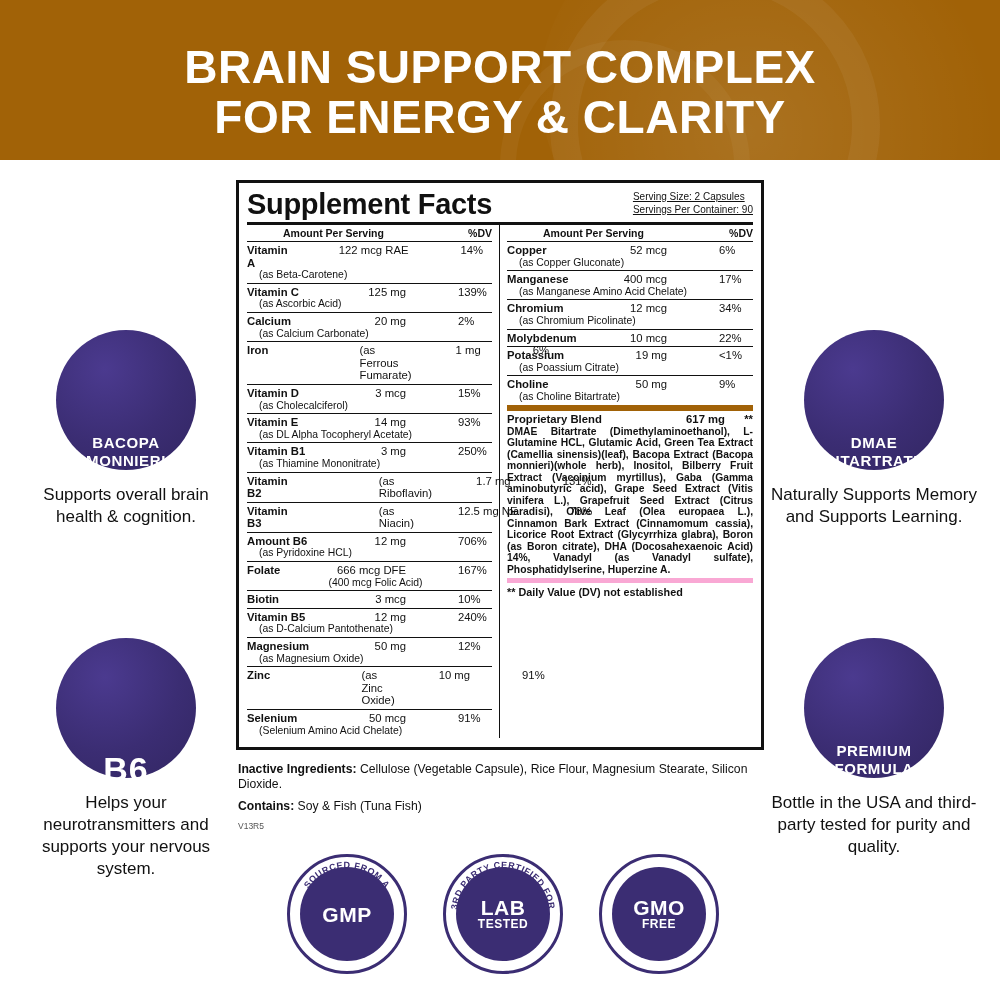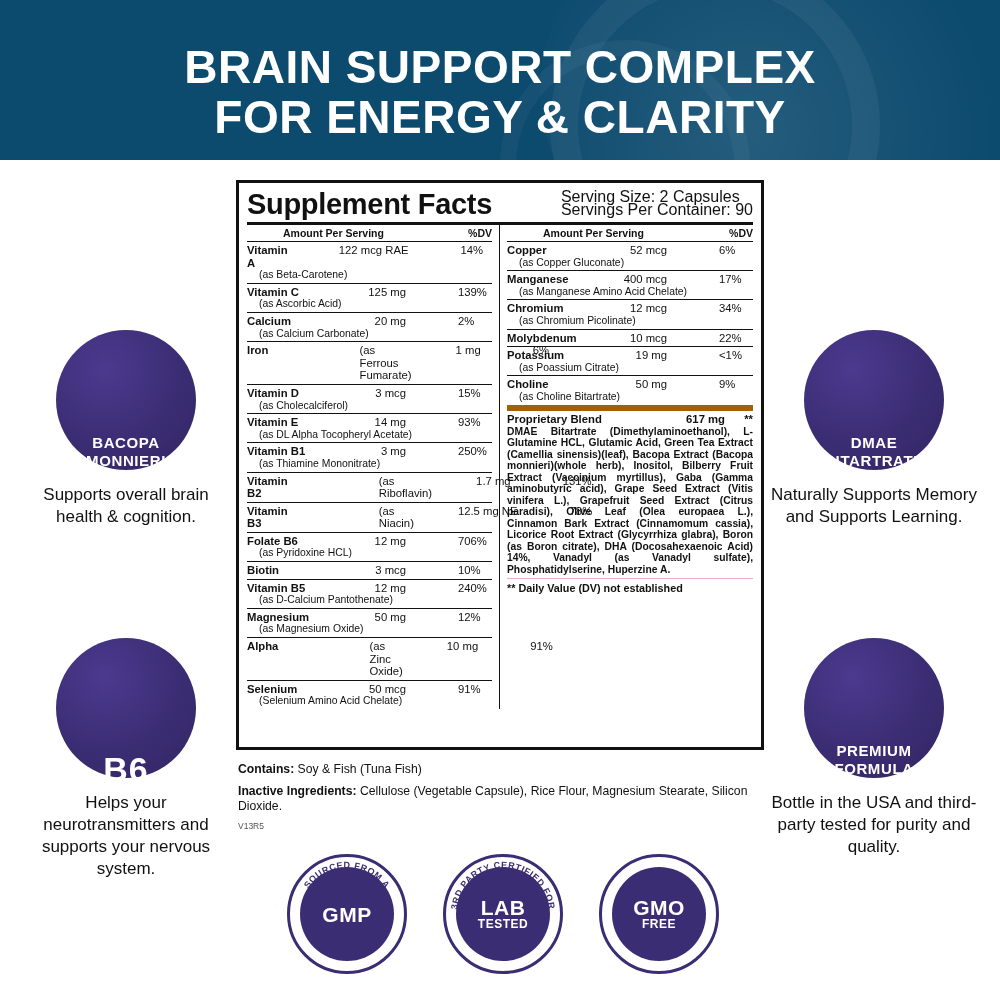--- a/index.html
+++ b/index.html
@@ -9,21 +9,21 @@
     font-family:"Liberation Sans", sans-serif;
     background:#ffffff;
     color:#1b1b3a;
     overflow:hidden;
     position:relative;
   }
 
   
   .header {
     position:absolute; top:0; left:0; width:1000px; height:160px;
-    background:#0c4a6e;
+    background:#a16207;
     overflow:hidden;
   }
   .header .swirl {
     position:absolute; right:-60px; top:-120px;
     width:520px; height:420px;
     border-radius:50%;
     background:radial-gradient(circle at 40% 60%, rgba(255,255,255,.10), rgba(255,255,255,0) 62%);
   }
   .header .swirl2 {
     position:absolute; right:120px; top:-40px;
@@ -61,21 +61,21 @@
     width:528px; height:570px;
     border:3px solid #111; 
     background:#fff;
     padding:6px 8px 4px 8px;
   }
   .sf-title-row { display:flex; align-items:flex-end; justify-content:space-between; }
   .sf-title {
     font-size:29px; font-weight:bold; letter-spacing:-0.3px; color:#111;
     line-height:30px;
   }
-  .sf-serving { font-size:16px; color:#111; line-height:12.5px; padding-bottom:3px; }
+  .sf-serving { font-size:10px; color:#111; line-height:12.5px; padding-bottom:3px;text-decoration:underline; }
   .rule-thick { border-top:3px solid #111; margin-top:3px; }
 
   .cols { display:flex; }
   .col  { width:50%; }
   .col.left { padding-right:7px; border-right:1.5px solid #111; }
   .col.right{ padding-left:7px; }
 
   .hdr-row {
     display:flex; justify-content:flex-end; 
     font-size:10.5px; font-weight:bold; color:#111;
@@ -97,21 +97,21 @@
 
   .blend { border-top:6px solid #a16207; padding-top:2px; font-size:11.3px; color:#111;}
   .blend .line1 { display:flex; align-items:baseline; font-weight:bold; }
   .blend .line1 .amt { margin-left:auto; padding-right:6px; }
   .blend .line1 .dv { width:22px; text-align:right; }
   .blend .body {
     font-size:10.3px; line-height:11.5px; text-align:justify; font-weight:bold;
     padding-top:1px;
   }
   .footnote {
-    border-top:1px solid #f9a8d4; margin-top:3px; padding-top:3px;
+    border-top:5px solid #f9a8d4; margin-top:3px; padding-top:3px;
     font-size:10.8px; font-weight:bold; color:#111;
   }
 
   
   .below-box { position:absolute; left:10px; top:588px; width:528px; }
   .below-box p { margin:0 0 7px 0; font-size:12.2px; line-height:15px; color:#111; }
   .below-box b { font-weight:bold; }
   .vcode { font-size:8.5px; color:#555; margin-top:6px; }
 
   
@@ -239,25 +239,33 @@
           <div class="sub">(as Thiamine Mononitrate)</div>
         </div>
         <div class="nut">
           <div class="line1"><span class="name">Vitamin B2</span>&nbsp;<span class="light">(as Riboflavin)</span><span class="amt">1.7 mg</span><span class="dv">131%</span></div>
         </div>
         <div class="nut">
           <div class="line1"><span class="name">Vitamin B3</span>&nbsp;<span class="light">(as Niacin)</span><span class="amt">12.5 mg NE</span><span class="dv">78%</span></div>
         </div>
         <div class="nut">
           <div class="line1">
-              <span class="name">Folate B6</span>
+              <span class="name">Amount B6</span>
               <span class="amt">12 mg</span>
               <span class="dv">706%</span>
             </div>
           <div class="sub">(as Pyridoxine HCL)</div>
+        </div>
+        <div class="nut">
+          <div class="line1">
+              <span class="name">Folate</span>
+              <span class="amt">666 mcg DFE</span>
+              <span class="dv">167%</span>
+            </div>
+          <div class="sub" style="text-align:center;">(400 mcg Folic Acid)</div>
         </div>
         <div class="nut">
           <div class="line1">
               <span class="name">Biotin</span>
               <span class="amt">3 mcg</span>
               <span class="dv">10%</span>
             </div>
         </div>
         <div class="nut">
           <div class="line1">
@@ -269,21 +277,21 @@
         </div>
         <div class="nut">
           <div class="line1">
               <span class="name">Magnesium</span>
               <span class="amt">50 mg</span>
               <span class="dv">12%</span>
             </div>
           <div class="sub">(as Magnesium Oxide)</div>
         </div>
         <div class="nut">
-          <div class="line1"><span class="name">Alpha</span>&nbsp;<span class="light">(as Zinc Oxide)</span><span class="amt">10 mg</span><span class="dv">91%</span></div>
+          <div class="line1"><span class="name">Zinc</span>&nbsp;<span class="light">(as Zinc Oxide)</span><span class="amt">10 mg</span><span class="dv">91%</span></div>
         </div>
         <div class="nut">
           <div class="line1">
               <span class="name">Selenium</span>
               <span class="amt">50 mcg</span>
               <span class="dv">91%</span>
             </div>
           <div class="sub">(Selenium Amino Acid Chelate)</div>
         </div>
       </div>
@@ -351,24 +359,24 @@
           <div class="body">DMAE Bitartrate (Dimethylaminoethanol), L-Glutamine HCL, Glutamic Acid, Green Tea Extract (Camellia sinensis)(leaf), Bacopa Extract (Bacopa monnieri)(whole herb), Inositol, Bilberry Fruit Extract (Vaccinium myrtillus), Gaba (Gamma aminobutyric acid), Grape Seed Extract (Vitis vinifera L.), Grapefruit Seed Extract (Citrus paradisi), Olive Leaf (Olea europaea L.), Cinnamon Bark Extract (Cinnamomum cassia), Licorice Root Extract (Glycyrrhiza glabra), Boron (as Boron citrate), DHA (Docosahexaenoic Acid) 14%, Vanadyl (as Vanadyl sulfate), Phosphatidylserine, Huperzine A.</div>
         </div>
 
         <div class="footnote">** Daily Value (DV) not established</div>
       </div>
     </div>
   </div>
 
   <div class="below-box">
     <p>
-      <b>Contains:</b><span> Soy &amp; Fish (Tuna Fish)</span>
+      <b>Inactive Ingredients:</b><span> Cellulose (Vegetable Capsule), Rice Flour, Magnesium Stearate, Silicon Dioxide.</span>
     </p>
     <p>
-      <b>Inactive Ingredients:</b><span> Cellulose (Vegetable Capsule), Rice Flour, Magnesium Stearate, Silicon Dioxide.</span>
+      <b>Contains:</b><span> Soy &amp; Fish (Tuna Fish)</span>
     </p>
     <div class="vcode">V13R5</div>
   </div>
 
   <div class="seals">
     <div class="seal">
       <div class="outer"></div>
       <svg viewBox="0 0 120 120">
         <path id="gmpTop" d="M 14,60 A 46,46 0 0 1 106,60" fill="none"></path>
         <path id="gmpBot" d="M 16,62 A 44,44 0 0 0 104,62" fill="none"></path>

